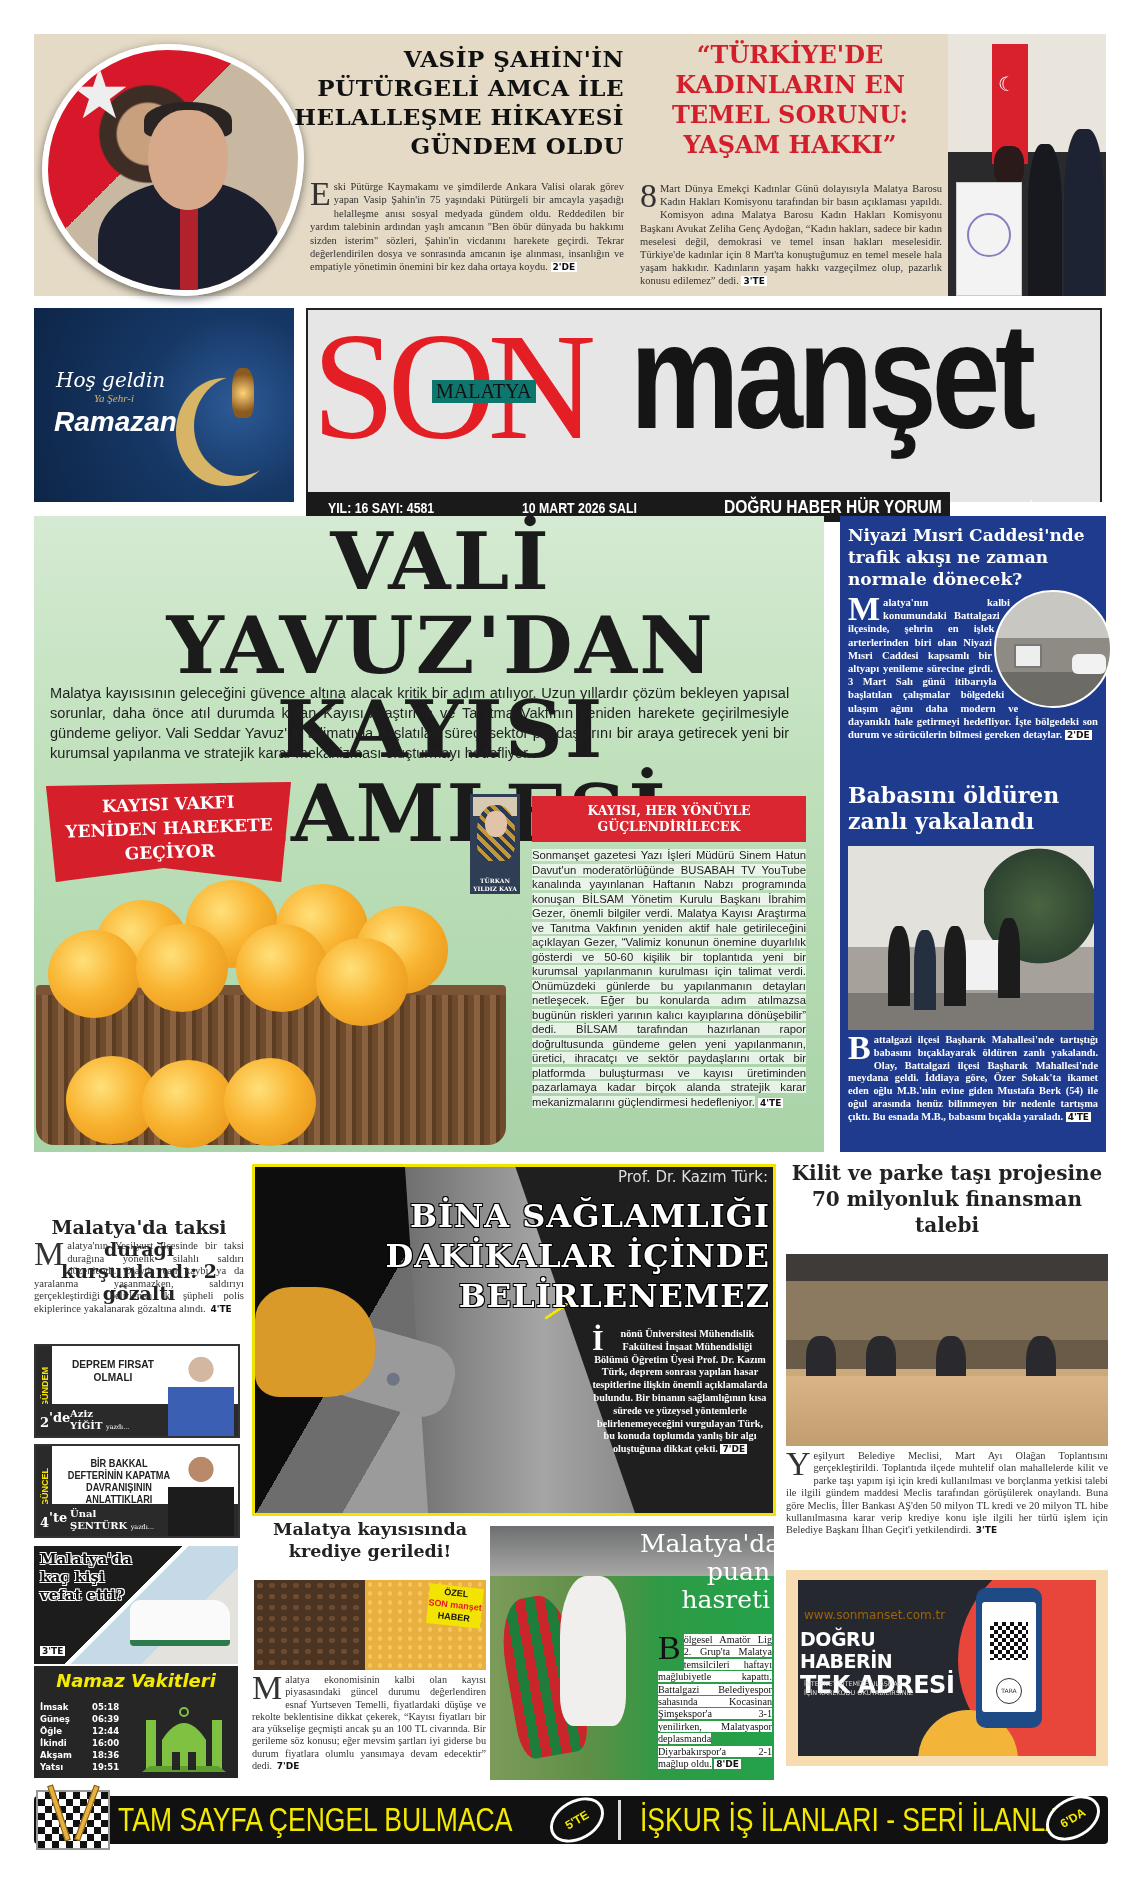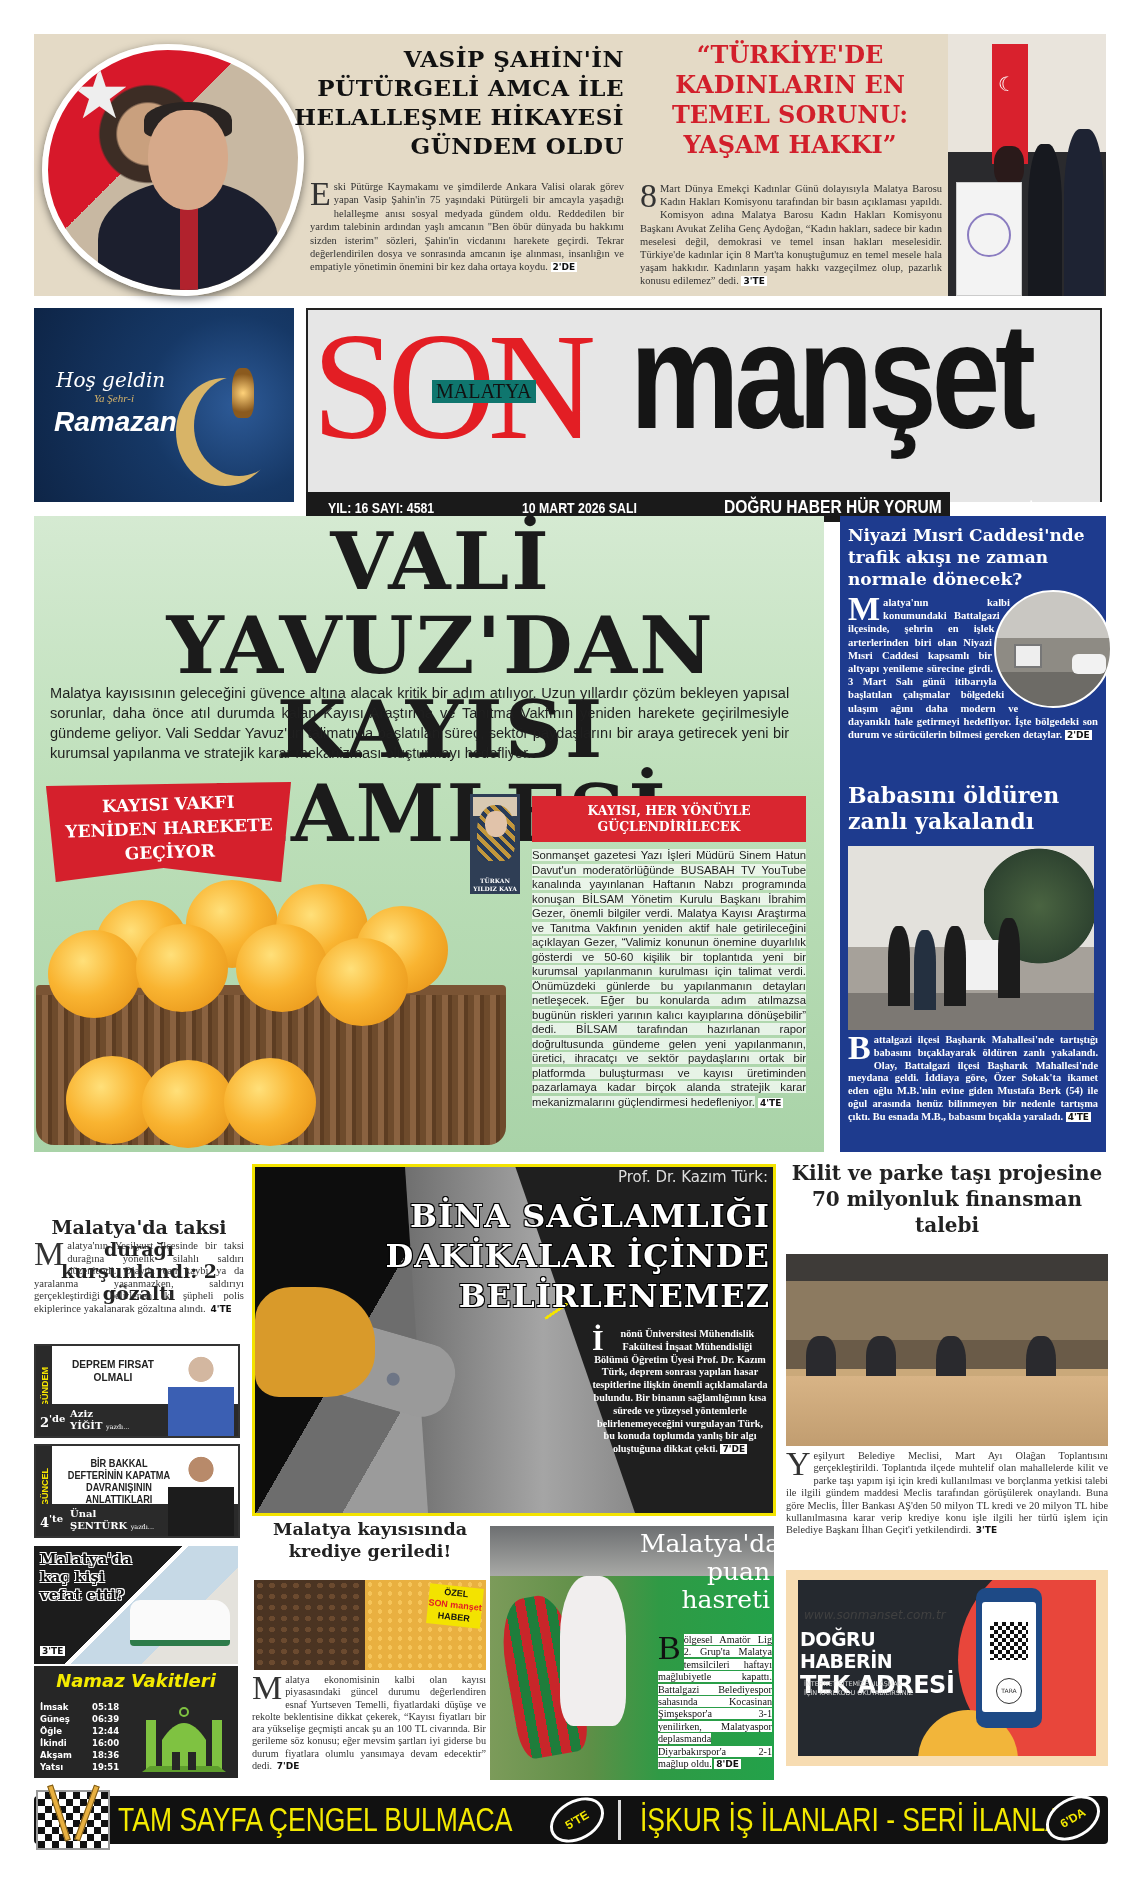--- a/index.html
+++ b/index.html
@@ -82,21 +82,21 @@
 
   
   #taksi-title { left: 34px; top: 1216px; width: 210px; text-align: center; font-family:"DejaVu Serif",serif; font-weight:bold; font-size: 19px; line-height: 22px; color: #222; }
   #taksi-body { left: 34px; top: 1240px; width: 210px; font-size: 10.6px; line-height: 12.6px; color:#333; text-align: justify; }
   .col-box { position:absolute; left: 34px; width: 206px; height: 94px; background: #fff; border: 2px solid #333; overflow:hidden;}
   .col-box .side { position:absolute; left:0; top:0; width:16px; height:100%; background:#2a2a2a; }
   .col-box .side span { position:absolute; left:-26px; top:36px; width:70px; transform: rotate(-90deg); color:#f5e400; font-family:"Liberation Sans",sans-serif; font-weight:bold; font-size:9px; text-align:center; }
   .col-box .bottom { position:absolute; left:0; bottom:0; width:100%; height:32px; background:#2a2a2a; }
   .col-box .title { position:absolute; left:22px; top:12px; width:110px; text-align:center; font-family:"Liberation Sans",sans-serif; font-weight:bold; font-size:11px; line-height:13px; color:#222; transform: scaleX(.92); }
   .col-box .page { position:absolute; left:4px; bottom:6px; color:#fff; font-family:"DejaVu Serif",serif; font-weight:bold; font-size:13px; }
-  .col-box .page sup { font-size:10px; }
+  .col-box .page sup { font-size:13px; }
   .col-box .author { position:absolute; left:34px; bottom:3px; color:#fff; font-family:"DejaVu Serif",serif; font-weight:bold; font-size:10px; line-height:12px; }
   .col-box .author small { font-size:6.5px; font-weight:normal; }
   .col-box .person { position:absolute; right:4px; top:4px; width:66px; height:88px; border-radius: 40% 40% 0 0; }
   #vefat-box { left: 34px; top: 1546px; width: 204px; height: 118px; background: linear-gradient(135deg, #1c1c1c 0 46%, #fff 46% 48%, #c6d9e6 48% 70%, #e4e2dc 70% 100%); overflow:hidden; }
   #vefat-box .van { position:absolute; left:96px; top:54px; width:100px; height:46px; background:#fafafa; border-radius: 10px 16px 4px 4px; border-bottom: 6px solid #2d7b4a; }
   #vefat-title { left: 40px; top: 1550px; width: 90px; font-family:"DejaVu Serif",serif; font-weight:bold; font-size: 15px; line-height: 18px; color: #111; -webkit-text-stroke: 0; text-shadow: -1px -1px 0 #fff, 1px -1px 0 #fff, -1px 1px 0 #fff, 1px 1px 0 #fff; }
   #vefat-ref { left: 40px; top: 1640px; }
   #namaz-box { left: 34px; top: 1666px; width: 204px; height: 112px; background: #262626; }
   #namaz-title { left: 34px; top: 1670px; width: 204px; text-align: center; font-family:"DejaVu Sans",sans-serif; font-weight:bold; font-style:italic; font-size: 18px; color: #f4ea00; }
   .namaz-row { position:absolute; left: 40px; width: 90px; font-family:"DejaVu Sans",sans-serif; font-size: 8.5px; color: #fff; font-weight:bold; }
@@ -138,21 +138,21 @@
   #kilit-photo .person { position:absolute; bottom:60px; width:30px; height:50px; border-radius: 40% 40% 0 0; background:#2a2a2e; }
   #kilit-body { left: 786px; top: 1450px; width: 322px; font-size: 10.4px; line-height: 12.4px; color: #333; text-align: justify; }
   #qr-ad { left: 786px; top: 1570px; width: 322px; height: 196px; background: #f7dcb2; }
   #qr-ad .dark { position:absolute; left:12px; top:10px; width:298px; height:176px; background:#25292f; overflow:hidden; }
   #qr-ad .red { position:absolute; left:160px; top:-30px; width:220px; height:220px; border-radius:50%; background:#e8463b; }
   #qr-ad .yellow { position:absolute; left:120px; top:130px; width:100px; height:100px; border-radius:50%; background:#f2b53a; }
   #qr-ad .phone { position:absolute; left:190px; top:18px; width:66px; height:140px; background:#1e4a86; border-radius:10px; }
   #qr-ad .screen { position:absolute; left:196px; top:32px; width:54px; height:110px; background:#fff; border-radius:3px; }
   #qr-ad .qr { position:absolute; left:204px; top:52px; width:38px; height:38px; background: repeating-conic-gradient(#111 0 25%, #fff 0 50%) 0 0/8px 8px; }
   #qr-ad .tara { position:absolute; left:210px; top:108px; width:26px; height:26px; border-radius:50%; border:1.5px solid #333; font-family:"DejaVu Sans",sans-serif; font-size:6px; line-height:23px; text-align:center; color:#333; }
-  #qr-url { left: 804px; top: 1608px; font-family:"DejaVu Sans",sans-serif; font-size: 12px; color: #404040; font-style: italic; }
+  #qr-url { left: 804px; top: 1608px; font-family:"DejaVu Sans",sans-serif; font-size: 12px; color: #a16207; }
   #qr-head { left: 800px; top: 1628px; width: 170px; font-family:"DejaVu Sans",sans-serif; font-weight:bold; font-size: 19px; line-height: 22px; color: #fff; letter-spacing: -0.5px; }
   #qr-sub { left: 804px; top: 1680px; width: 150px; font-family:"DejaVu Sans",sans-serif; font-size: 6.5px; line-height: 9px; color: #ddd; text-align:left; }
 
   
   #bottom-banner { left: 34px; top: 1796px; width: 1074px; height: 48px; background: #111; border-radius: 4px; }
   #crossword-icon { left: 36px; top: 1790px; width: 74px; height: 60px; background: repeating-conic-gradient(#111 0 25%, #fff 0 50%) 0 0/14px 14px; border: 2px solid #999; }
   #crossword-icon .pencil { position:absolute; width:6px; height:58px; background:#e8b040; border:1px solid #7a5a1a; top:-8px; }
   #bulmaca-text { left: 118px; top: 1800px; font-family:"Liberation Sans",sans-serif; font-size: 34px; color: #f4ea00; transform: scaleX(.78); transform-origin: left top; white-space: nowrap; }
   .oval-ref { position:absolute; width: 58px; height: 40px; border: 3px solid #fff; border-radius: 50%; color:#f4ea00; font-family:"Liberation Sans",sans-serif; font-weight:bold; font-size:12px; text-align:center; line-height:34px; transform: rotate(-30deg); background:#111; }
   #banner-divider { left: 618px; top: 1800px; width: 3px; height: 40px; background: #ddd; }

